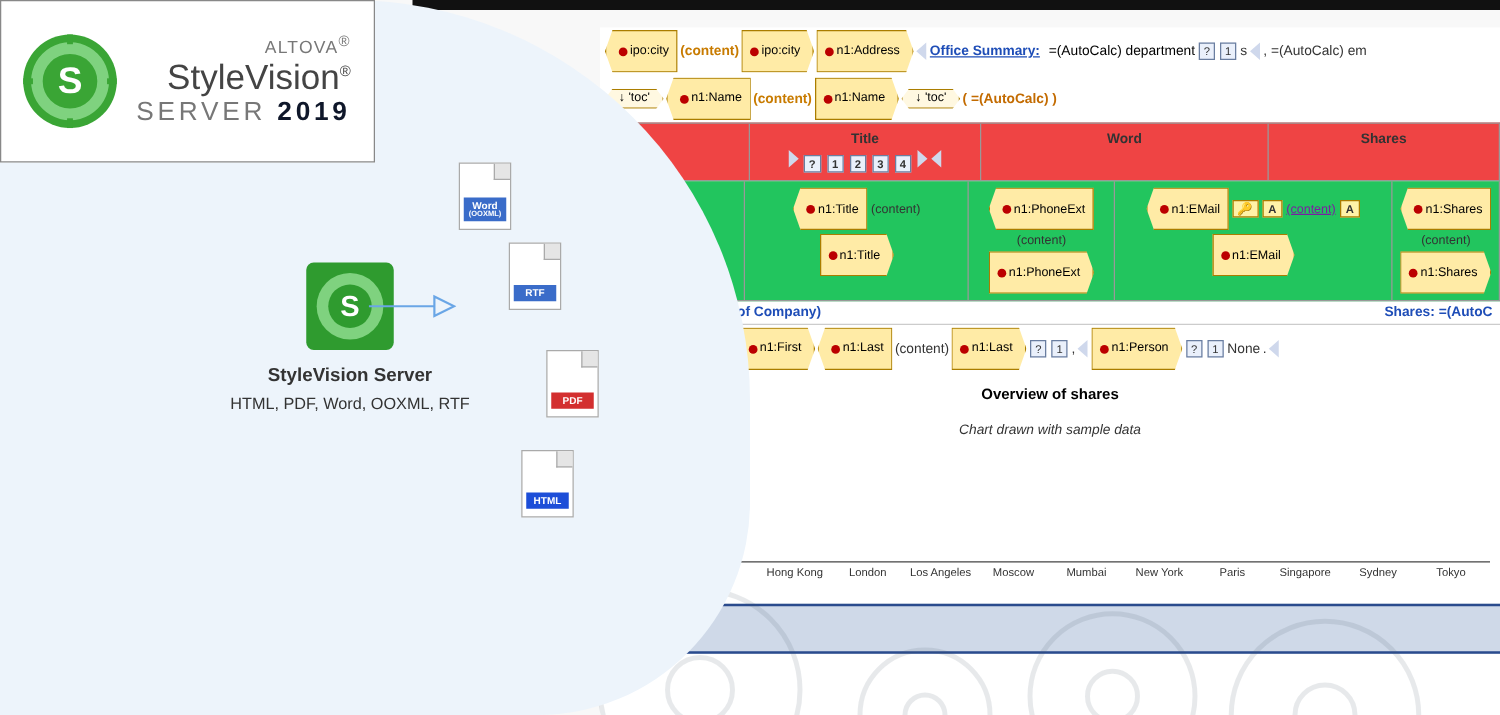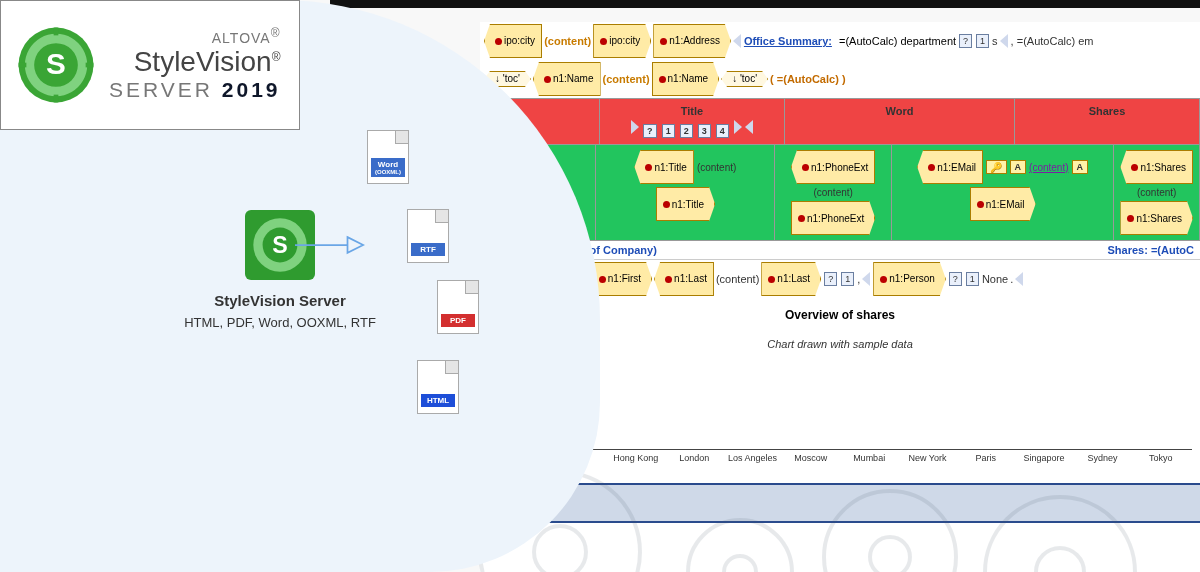--- a/index.html
+++ b/index.html
@@ -45,21 +45,21 @@
 .bp-arrow { position:absolute; left:295px; top:230px; width:70px; height:30px; }
 .bp-arrow svg { width:100%; height:100%; }
 .file-icon { position:absolute; width:56px; text-align:center; font-size:8px; color:#333; }
 .file-icon .fi { width:42px; height:54px; margin:0 auto 3px; position:relative; background:#fff; border:1px solid #aaa; }
 .file-icon .fi::before { content:''; position:absolute; top:0; right:0; width:12px; height:12px; background:#e5e5e5; border-left:1px solid #aaa; border-bottom:1px solid #aaa; }
 .file-icon .fi-label { position:absolute; left:3px; bottom:6px; right:3px; padding:2px 0; font-size:8px; font-weight:700; color:#fff; }
 .fi-word  .fi-label{ background:#3a6cc9;} .fi-word .fi-sub{ font-size:6px; display:block; }
 .fi-rtf   .fi-label{ background:#3a6cc9;}
 .fi-pdf   .fi-label{ background:#d32f2f;}
 .fi-html  .fi-label{ background:#1d4ed8;}
-.i-word{left:360px;top:130px}.i-rtf{left:400px;top:209px}.i-pdf{left:430px;top:280px}.i-html{left:410px;top:360px}
+.i-word{left:360px;top:130px}.i-rtf{left:400px;top:194px}.i-pdf{left:430px;top:280px}.i-html{left:410px;top:360px}
 .gears { position:absolute; left:0; bottom:-40px; width:1200px; height:150px; opacity:.12; z-index:5; }
 .gears svg { width:100%; height:100%; }
 
 
 .editor { position:absolute; left:480px; right:0; top:22px; bottom:0; background:#fff; font-size:11px; color:#333; z-index:2; overflow:hidden; }
 .tagrow { padding:2px 4px; display:flex; flex-wrap:wrap; align-items:center; gap:2px; line-height:18px; }
 .hexL,.hexR,.hex { display:inline-flex; align-items:center; height:16px; font-size:10px; border:1px solid #aa7d00; background:#ffeba6; color:#000; padding:16px 6px; position:relative; }
 .hexL{ clip-path:polygon(6px 0,100% 0,100% 100%,6px 100%,0 50%); padding-left:10px;}
 .hexR{ clip-path:polygon(0 0,calc(100% - 6px) 0,100% 50%,calc(100% - 6px) 100%,0 100%); padding-right:10px;}
 .hex { clip-path:polygon(6px 0,calc(100% - 6px) 0,100% 50%,calc(100% - 6px) 100%,6px 100%,0 50%); padding:0 10px;}

